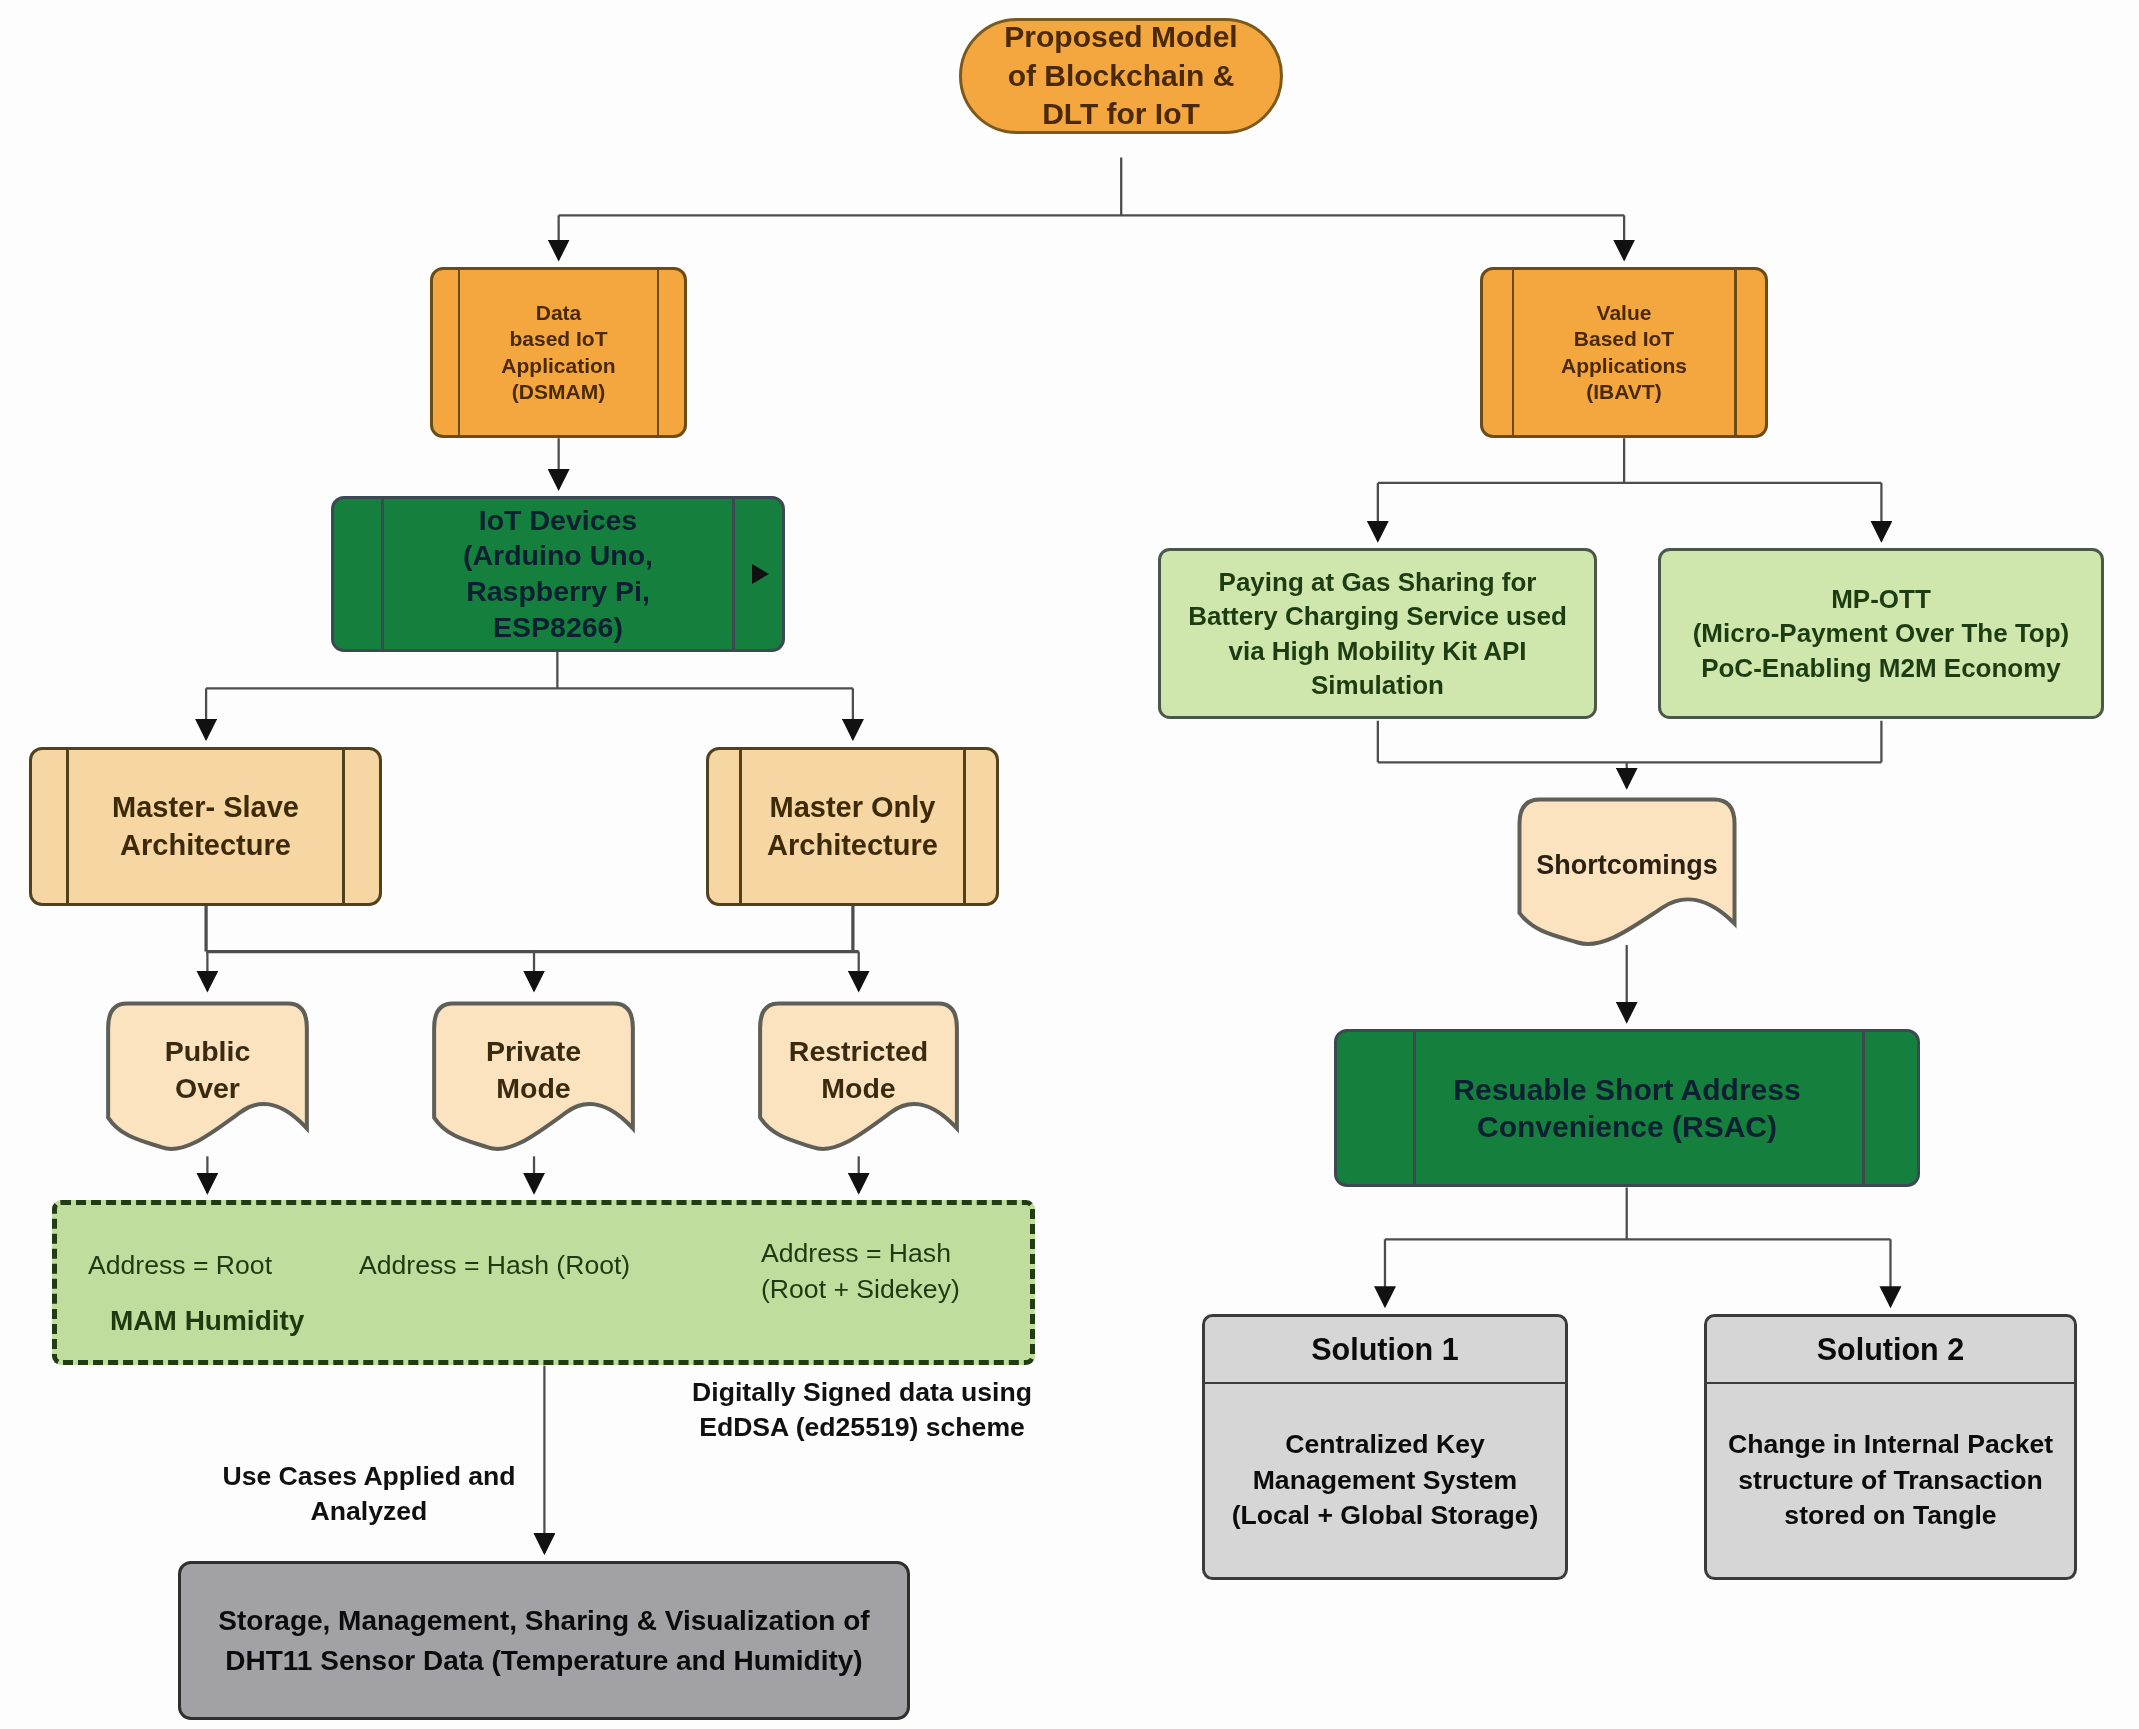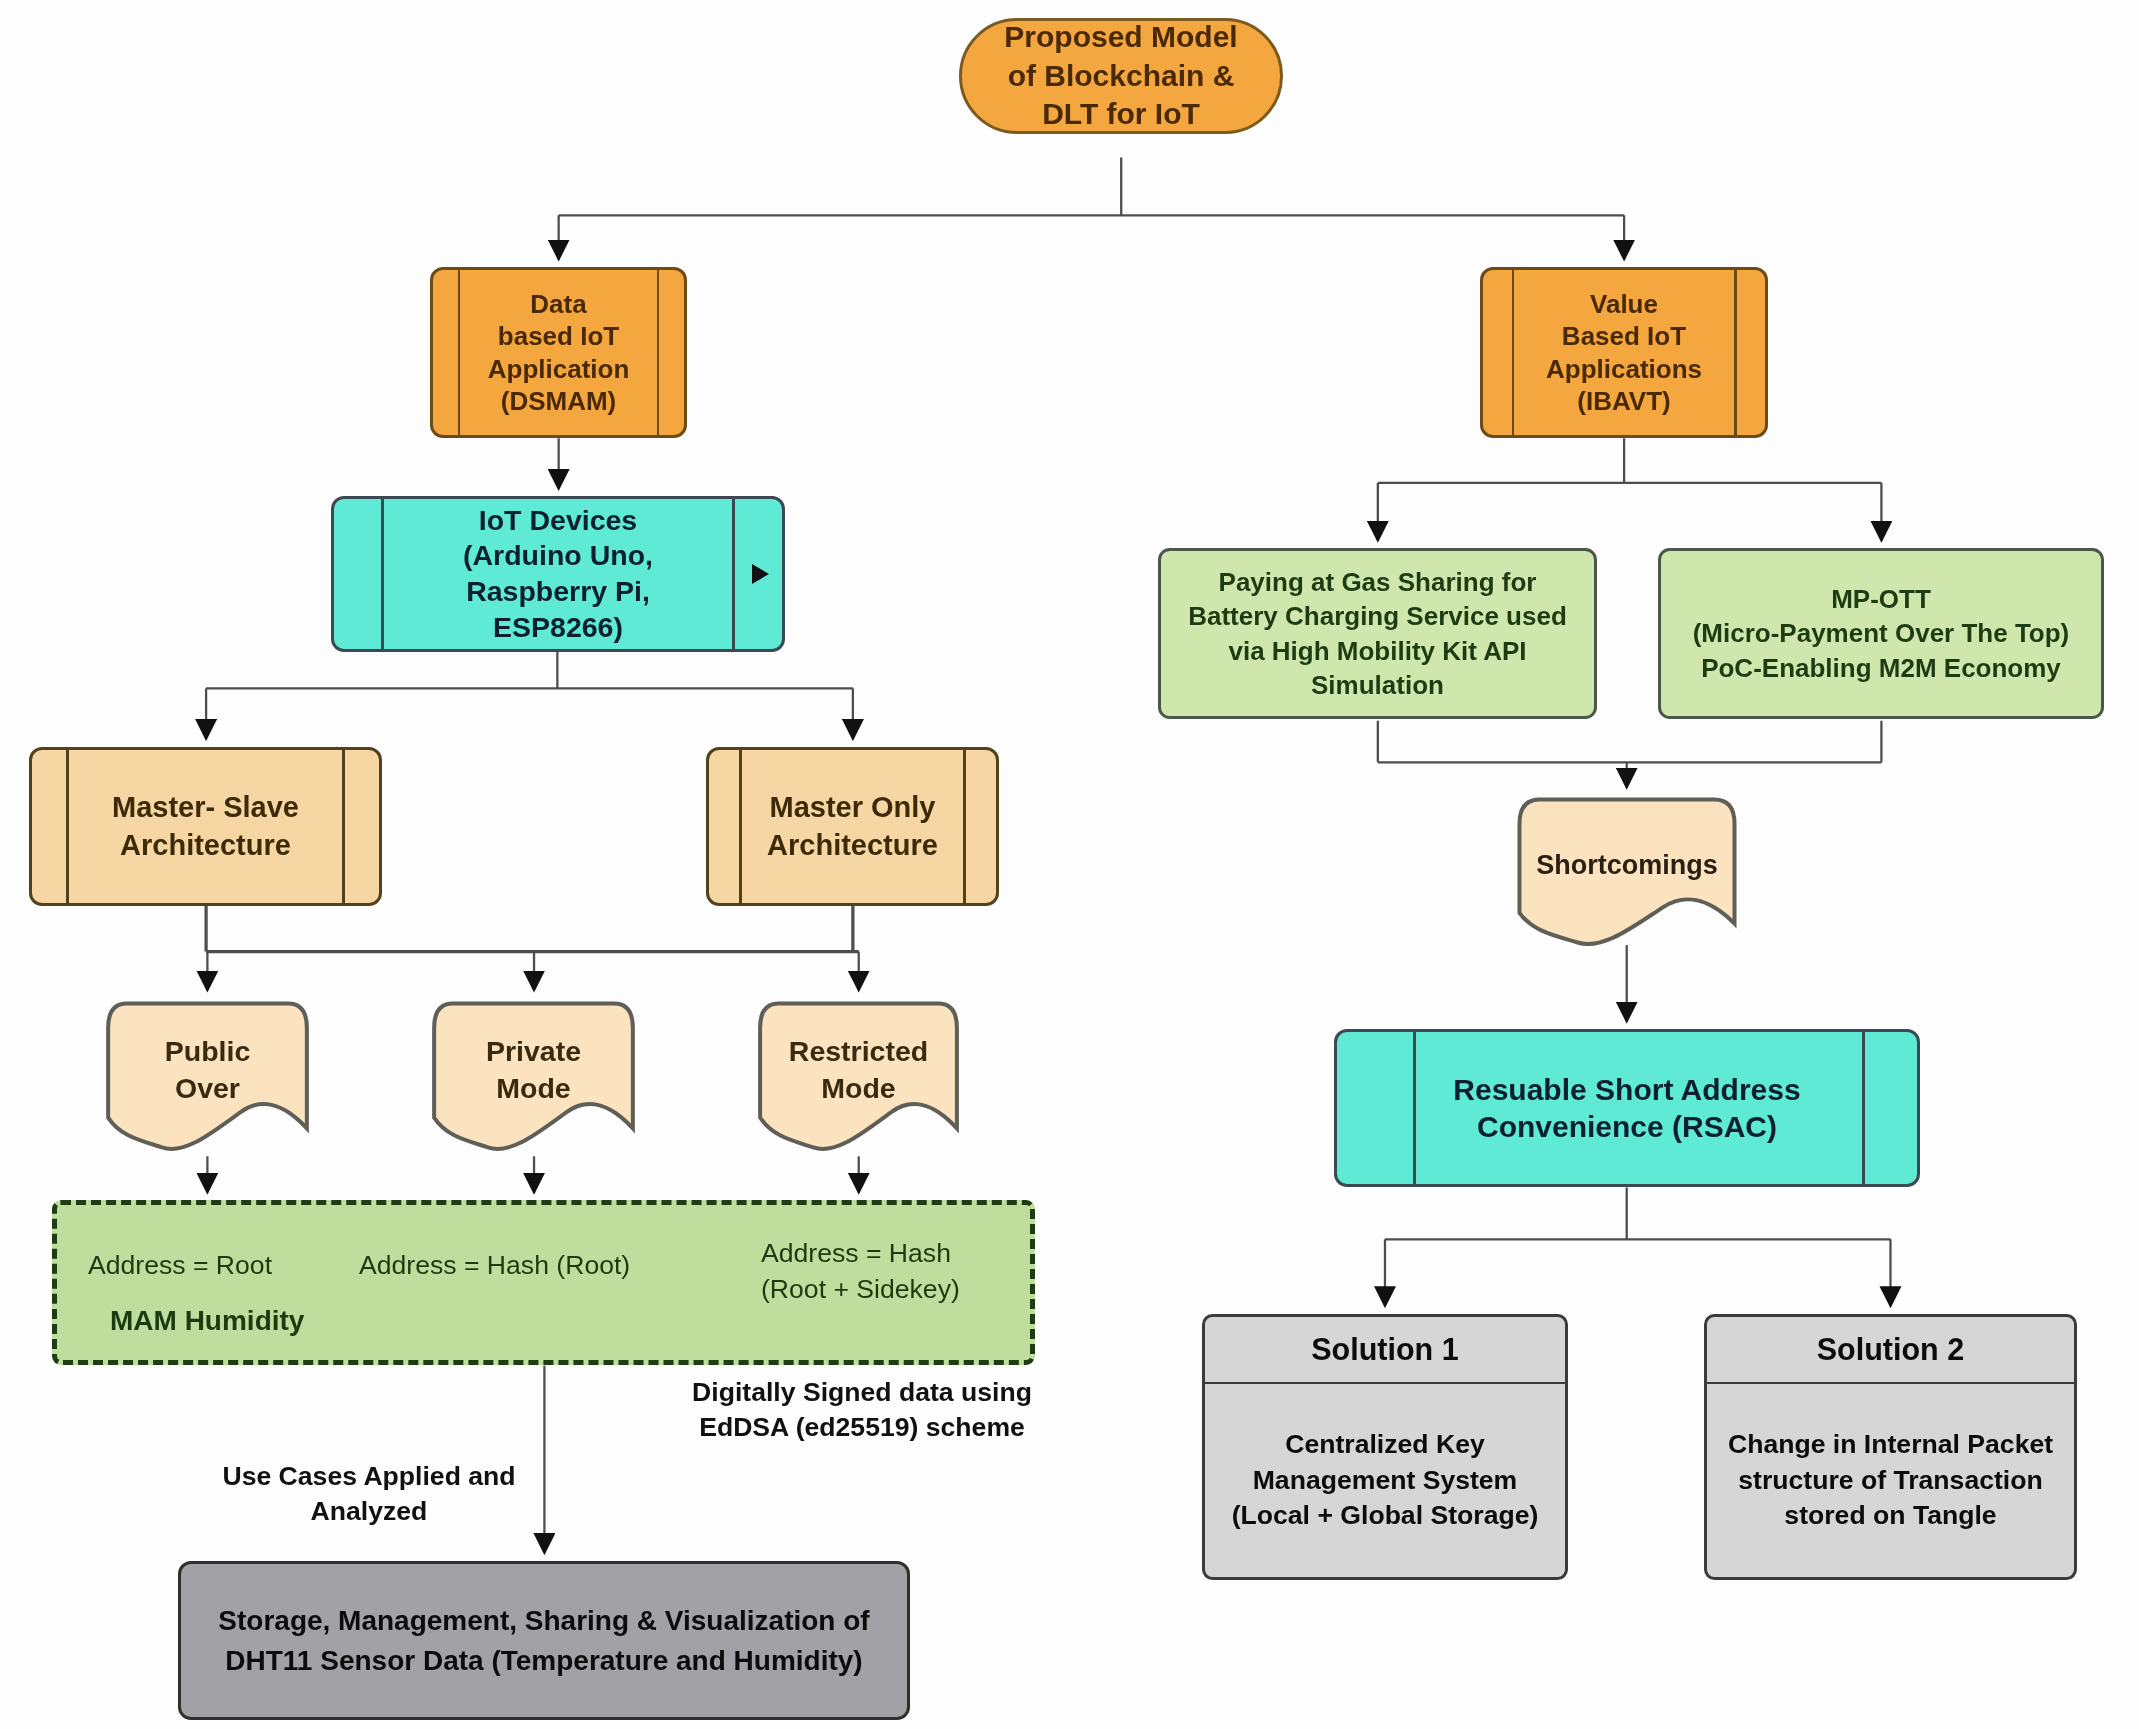--- a/index.html
+++ b/index.html
@@ -10,25 +10,25 @@
         box-sizing:border-box;text-align:center;}
   .lbl{white-space:pre-line;font-weight:bold;}
   
   .stadium{background:#f4a73e;border:3.9px solid #7a5a1f;border-radius:73px;}
   .stadium .lbl{font-size:30px;line-height:1.28;color:#4a2a06;}
   
   .proc{border-radius:13px;}
   .proc .stripe{position:absolute;top:0;bottom:0;width:2.6px;}
   .proc-orange{background:#f4a73e;border:3.9px solid #6b4c16;}
   .proc-orange .stripe{background:#6b4c16;}
-  .proc-orange .lbl{font-size:26px;line-height:1.25;color:#4a2a06;}
+  .proc-orange .lbl{font-size:21px;line-height:1.25;color:#4a2a06;}
   .proc-tan{background:#f6d7a4;border:3.9px solid #52421c;}
   .proc-tan .stripe{background:#52421c;}
   .proc-tan .lbl{font-size:29px;line-height:1.3;color:#3d2a08;}
-  .proc-blue{background:#5eead4;border:3.9px solid #3c4952;}
+  .proc-blue{background:#15803d;border:3.9px solid #3c4952;}
   .proc-blue .stripe{background:#3c4952;}
   .proc-blue .lbl{font-size:28.5px;line-height:1.25;color:#0d1f33;}
   
   .doc-svg{position:absolute;left:0;top:0;width:100%;height:100%;}
   .doc .lbl{position:relative;font-size:28.5px;line-height:1.3;color:#3a2a10;margin-top:-19.4px;}
   
   .mam{background:#bfdd9d;border:5.2px dashed #203c12;border-radius:9px;}
   .mam span{position:absolute;color:#1d3a10;white-space:pre-line;text-align:left;}
   .mam .addr{font-size:26.6px;line-height:1.35;font-weight:normal;}
   .mam .title{font-size:28px;font-weight:bold;}

